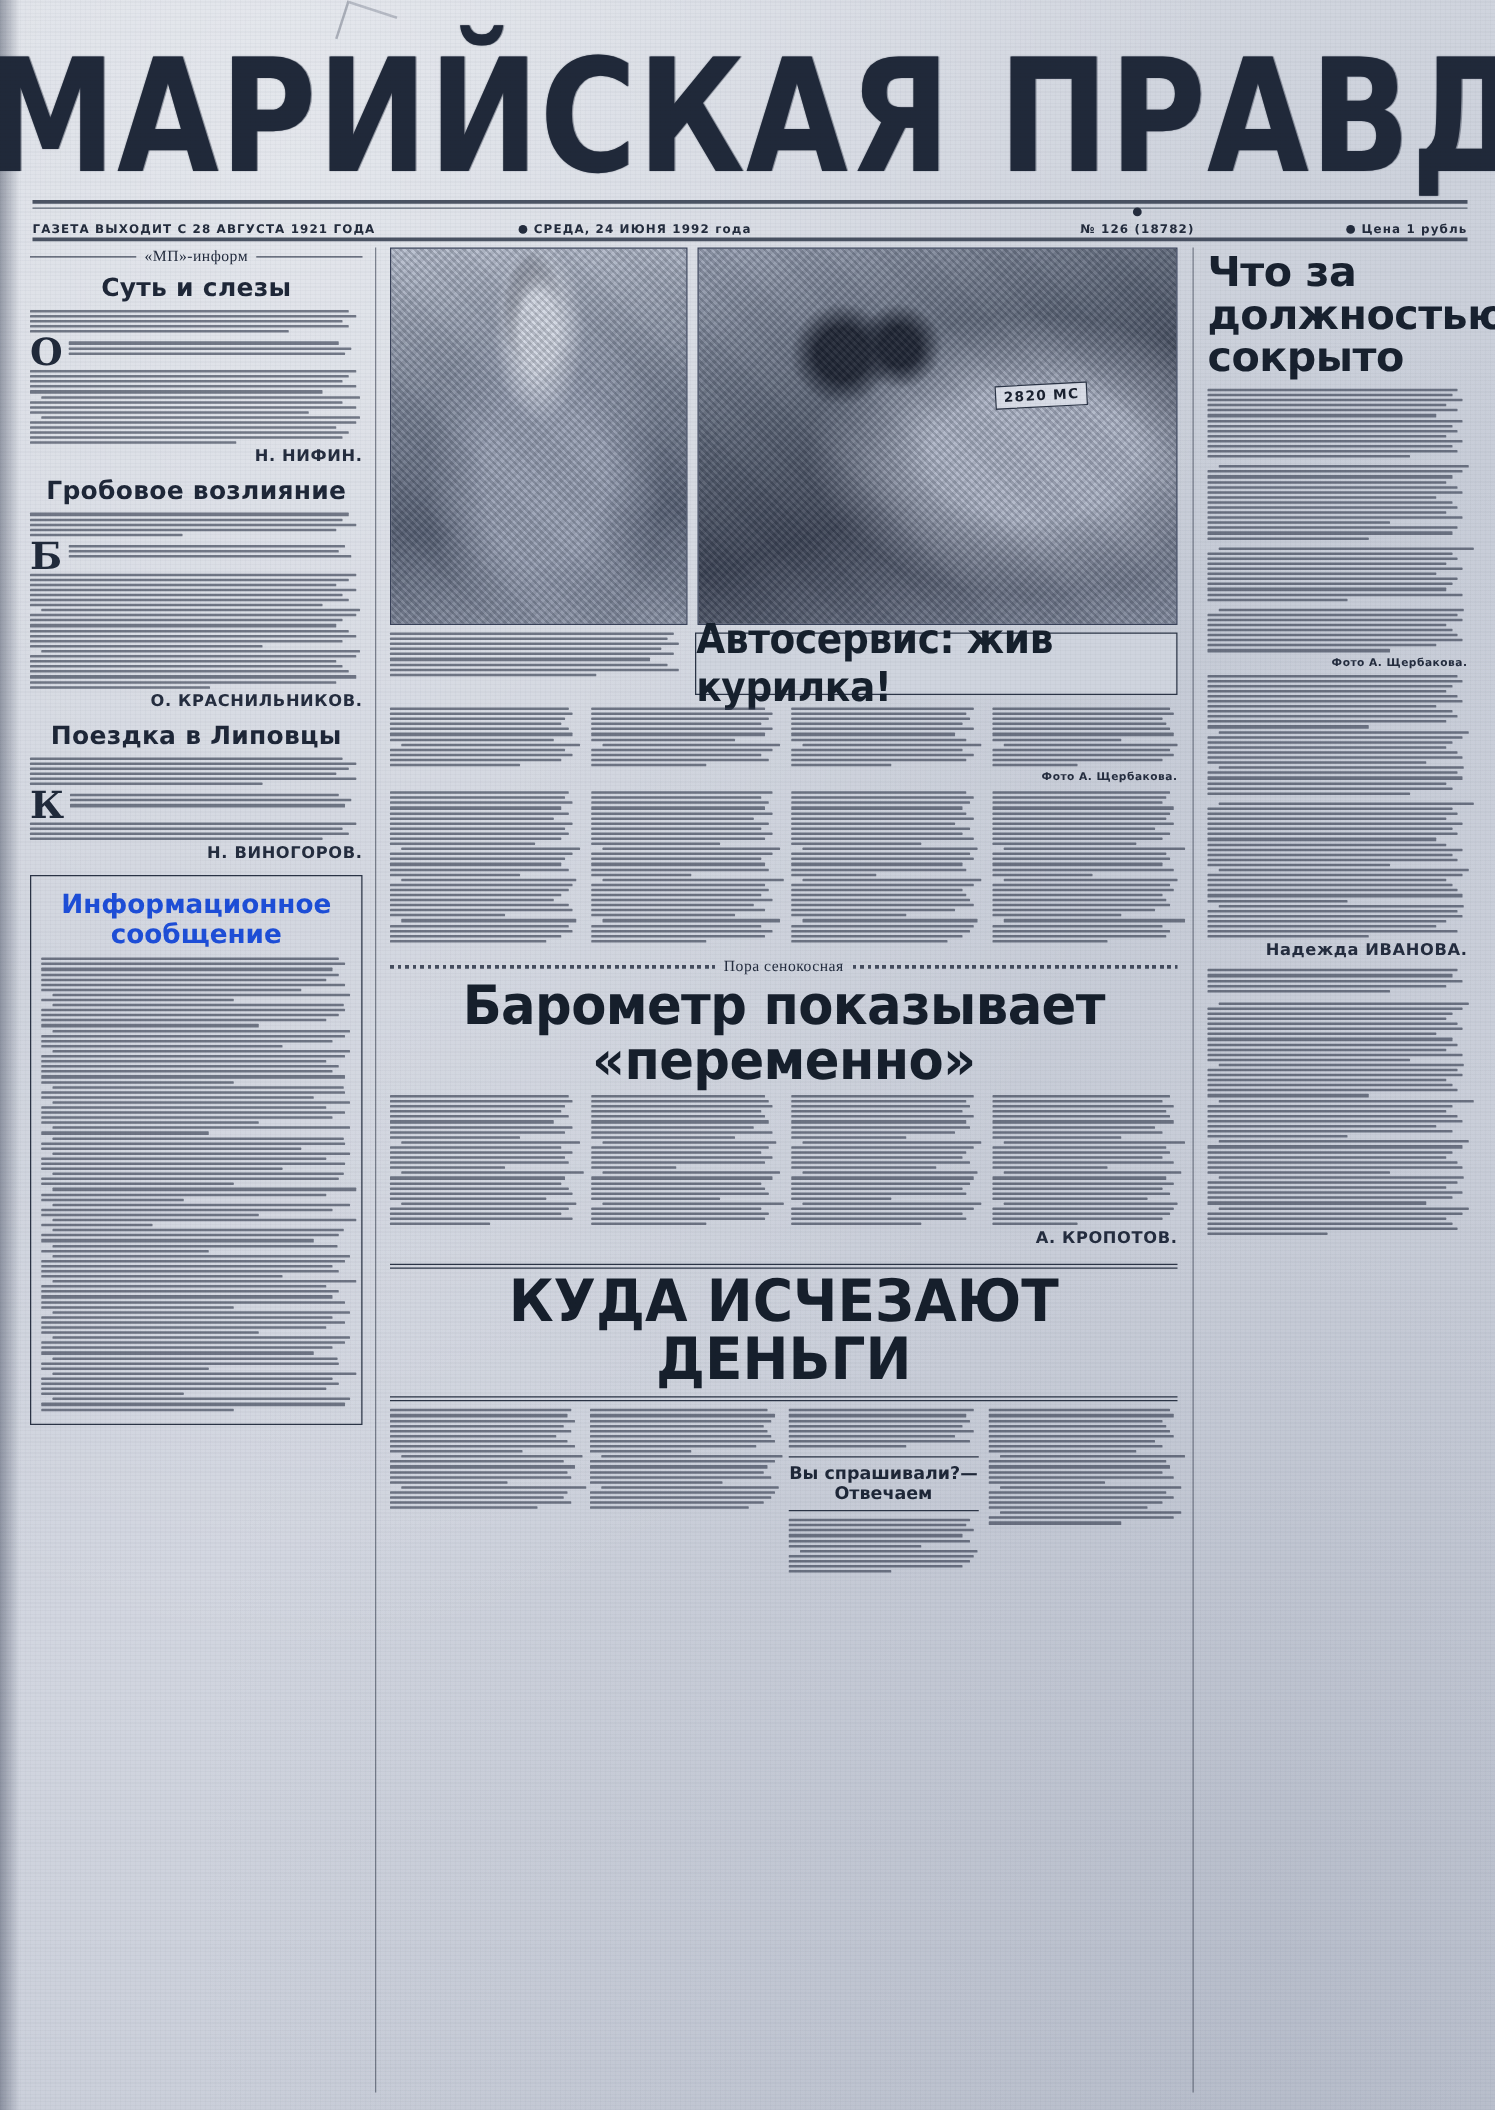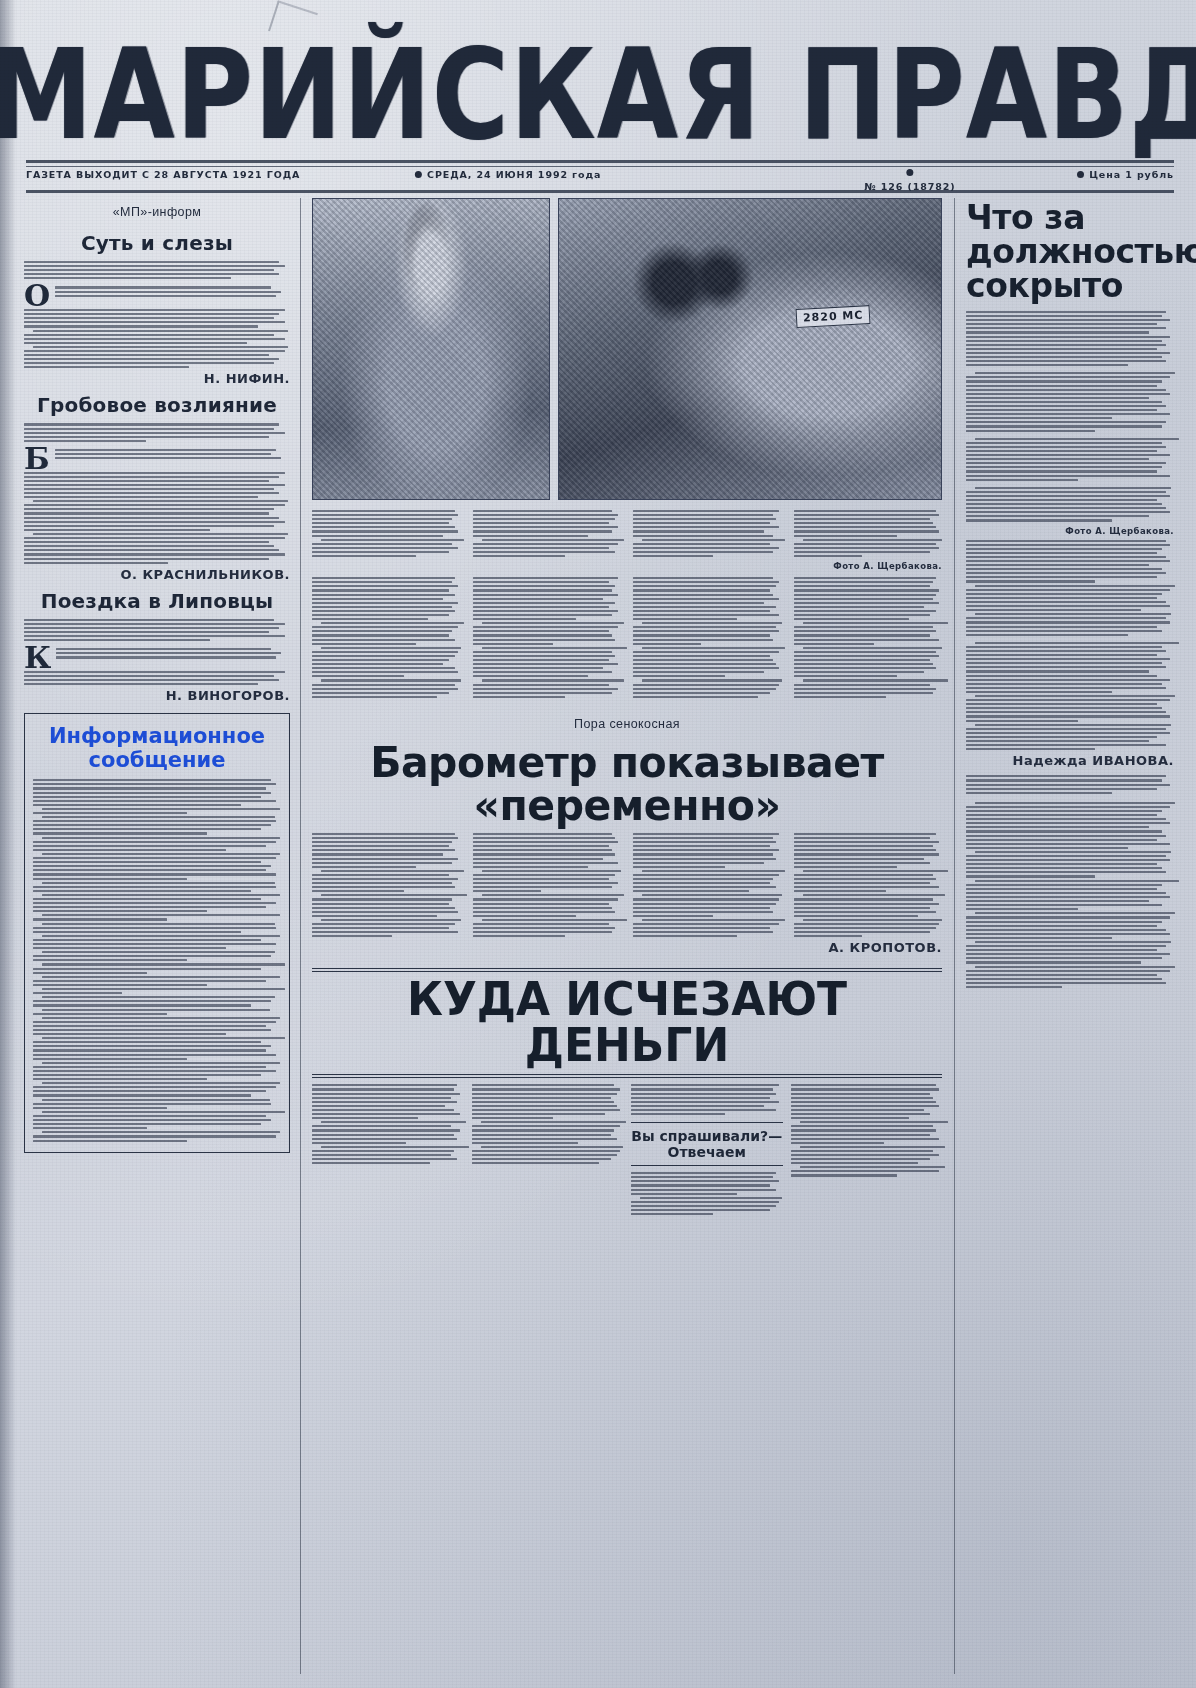--- a/index.html
+++ b/index.html
@@ -45,21 +45,21 @@
     margin:0;
   }
   .rule-thick{position:absolute;left:26px;right:22px;height:3px;background:#2a3346;opacity:.82;}
   .rule-thin{position:absolute;left:26px;right:22px;height:1px;background:#2a3346;opacity:.7;}
 
   .subbar{
     position:absolute;left:26px;right:22px;top:169px;height:20px;
     font-family:"DejaVu Sans", sans-serif;
     font-size:9.5px;font-weight:700;letter-spacing:.9px;
     color:#232c3d;
-    display:flex;align-items:flex-start;
+    display:flex;align-items:flex-end;
   }
   .sub-left{flex:0 0 auto;}
   .sub-mid{position:absolute;left:42%;transform:translateX(-50%);display:flex;align-items:center;gap:5px;}
   .sub-num{position:absolute;left:77%;transform:translateX(-50%);display:flex;align-items:center;gap:5px;flex-direction:column;}
   .sub-price{position:absolute;right:0;display:flex;align-items:center;gap:5px;}
   .bullet{width:7px;height:7px;border-radius:50%;background:#232c3d;display:inline-block;}
 
   
   .grid{position:absolute;left:24px;right:22px;top:198px;bottom:14px;}
   .colrule{position:absolute;top:0;bottom:0;width:1px;background:#2b3446;opacity:.55;}
@@ -70,26 +70,25 @@
     height:2.1px;margin-bottom:2.0px;
     background:#2e374a;opacity:.62;border-radius:.5px;
   }
   .ln.w98{width:98%} .ln.w96{width:96%} .ln.w94{width:94%} .ln.w92{width:92%}
   .ln.w88{width:88%} .ln.w84{width:84%} .ln.w78{width:78%} .ln.w70{width:70%}
   .ln.w62{width:62%} .ln.w54{width:54%} .ln.w46{width:46%} .ln.w36{width:36%}
   .ln.ind{margin-left:9px;}
   .para{margin-bottom:4px;}
 
   .kicker{
-    font-family:Liberation Sans, sans-serif;
+    font-family:Liberation Serif, serif;
     font-size:12.5px;font-weight:400;letter-spacing:.4px;
     text-align:center;color:#242d3f;
     display:flex;align-items:center;gap:7px;justify-content:center;
     margin:0 0 5px 0;
-    flex-direction:column;
   }
   .kicker .bar{flex:1;height:1px;background:#2b3446;opacity:.85;}
   .kicker .txt{white-space:nowrap;}
 
   .hd-sm{
     font-family:"DejaVu Sans", sans-serif;
     font-weight:700;font-size:20px;text-align:center;letter-spacing:.2px;
     color:#1e2738;margin:2px 0 6px 0;
   }
   .hd-md{
@@ -447,20 +446,38 @@
       <div style="display:flex;gap:8px;">
         <div class="photo ph1" style="width:236px;height:300px;">
           <div class="ph-grain"></div>
         </div>
         <div class="photo ph2" style="flex:1;height:300px;">
           <div class="ph-grain"></div>
           <div class="plate">2820 МС</div>
         </div>
       </div>
 
+      <div style="display:flex;gap:8px;margin-top:6px;">
+        <div style="width:236px;" class="lines">
+          <div class="ln w96"></div>
+            <div class="ln w94"></div>
+            <div class="ln w98"></div>
+          <div class="ln w92"></div>
+            <div class="ln w96"></div>
+            <div class="ln w88"></div>
+          <div class="ln w94"></div>
+            <div class="ln w98"></div>
+            <div class="ln w70"></div>
+        </div>
+        <div style="flex:1;">
+          <div class="banner" style="height:48px;">
+            <span class="banner-txt">Автосервис: жив курилка!</span>
+          </div>
+        </div>
+      </div>
 
       <div style="display:flex;gap:12px;margin-top:10px;">
         <div style="flex:1;" class="lines">
           <div class="ln w96"></div>
             <div class="ln w98"></div>
             <div class="ln w94"></div>
           <div class="ln w92"></div>
             <div class="ln w96"></div>
             <div class="ln w98"></div>
           <div class="ln w88"></div>

